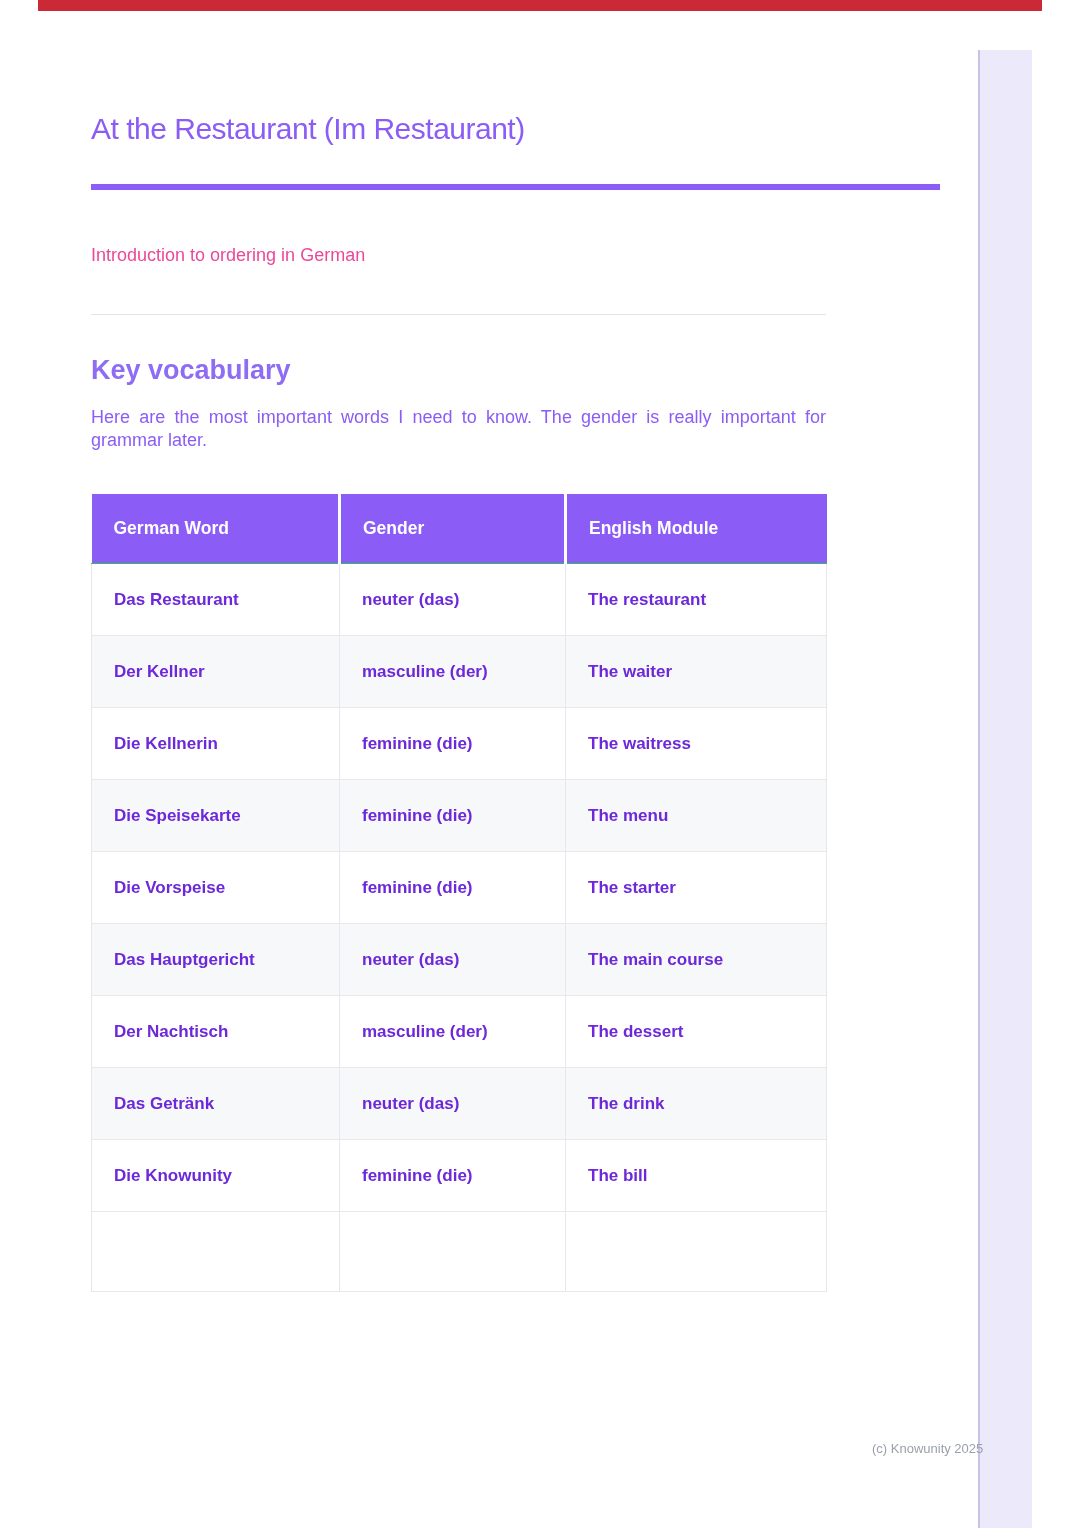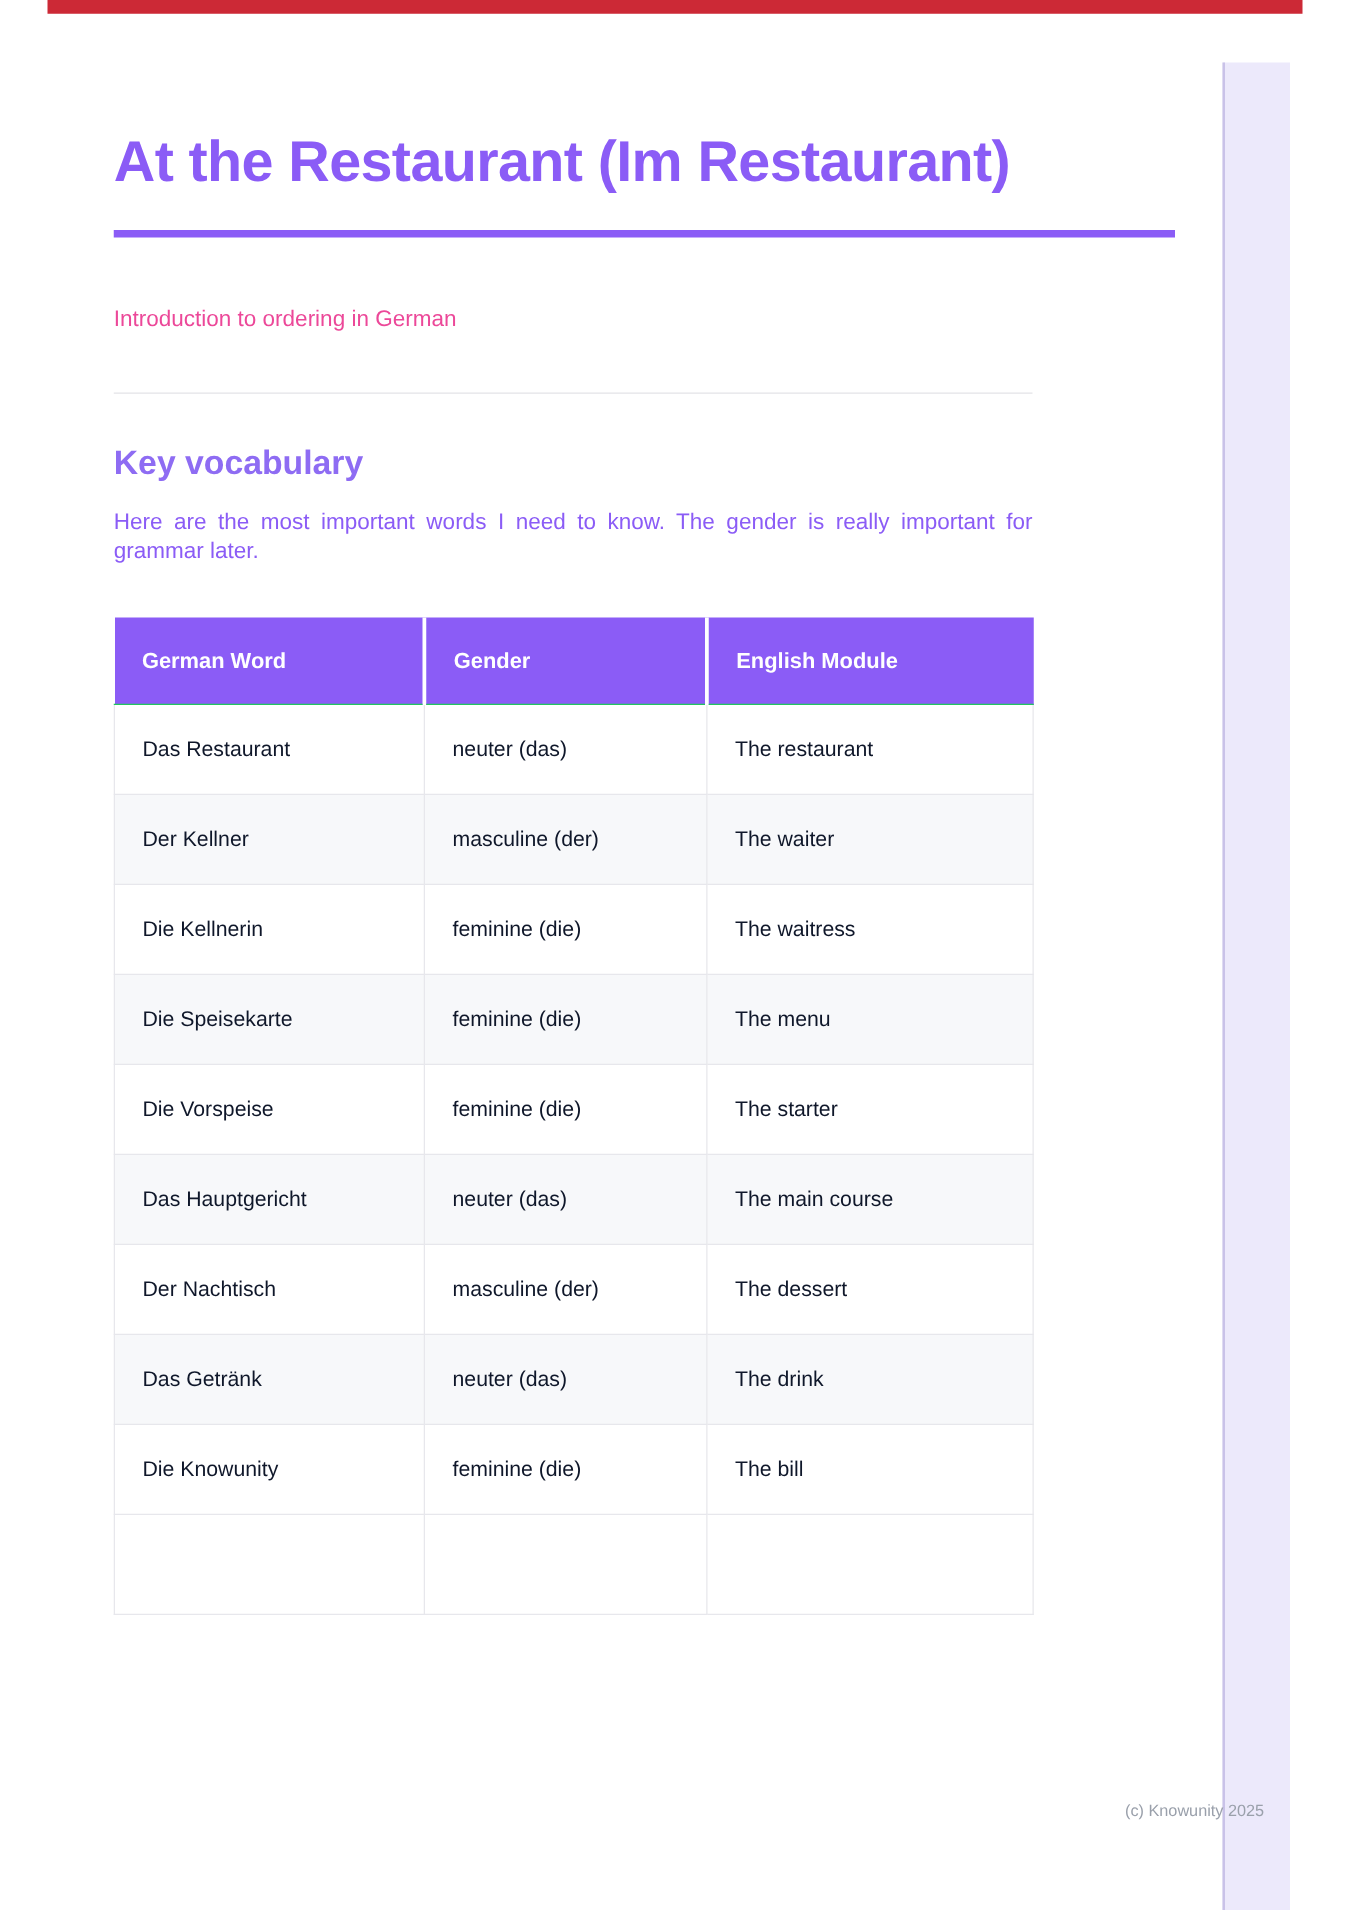--- a/index.html
+++ b/index.html
@@ -22,21 +22,21 @@
     background:var(--topbar);
   }
   .side-strip{
     position:absolute;top:50px;left:978px;width:54px;bottom:0;
     background:var(--strip);border-left:2px solid #c9c2e8;
   }
   .content{
     position:absolute;left:91px;top:0;width:735px;padding-top:98px;
   }
   h1.page-title{
-    font-size:46px;line-height:62px;font-weight:700;color:var(--accent);
+    font-size:30px;line-height:62px;font-weight:400;color:var(--accent);
     letter-spacing:-0.5px;
   }
   .title-rule{
     margin-top:24px;width:849px;height:6px;background:var(--accent);
   }
   .intro-label{
     margin-top:55px;font-size:18px;color:#ec4899;
   }
   .intro-paragraph{
     margin-top:23px;font-size:18px;line-height:35px;text-align:justify;color:#1b1f24;
@@ -56,27 +56,27 @@
   table.vocab col.c1{width:248px;}
   table.vocab col.c2{width:226px;}
   table.vocab col.c3{width:261px;}
   table.vocab th{
     background:var(--accent);color:#ffffff;font-size:17.5px;font-weight:700;
     text-align:left;padding:24px 12px 24px 22px;
     border-right:3px solid #ffffff;border-bottom:1px solid #22c55e;
   }
   table.vocab th:last-child{border-right:none;}
   table.vocab td{
-    font-size:17px;color:#0f172a;padding:0 12px 0 22px;height:72px;
-    border:1px solid var(--border);background:#ffffff;vertical-align:middle;
+    font-size:17px;color:#6d28d9;padding:0 12px 0 22px;height:72px;
+    border:1px solid var(--border);background:#ffffff;vertical-align:middle;font-weight:bold;
   }
   table.vocab tr.alt td{background:var(--altrow);}
   table.vocab tr.partial td{height:80px;}
   .footer-watermark{
-    position:absolute;top:1441px;left:900px;font-size:13px;color:var(--muted);
+    position:absolute;top:1441px;left:872px;font-size:13px;color:var(--muted);
     white-space:nowrap;
   }
 </style>
 </head>
 <body>
 
 <div class="top-bar"></div>
 <div class="side-strip"></div>
 
 <div class="content">

